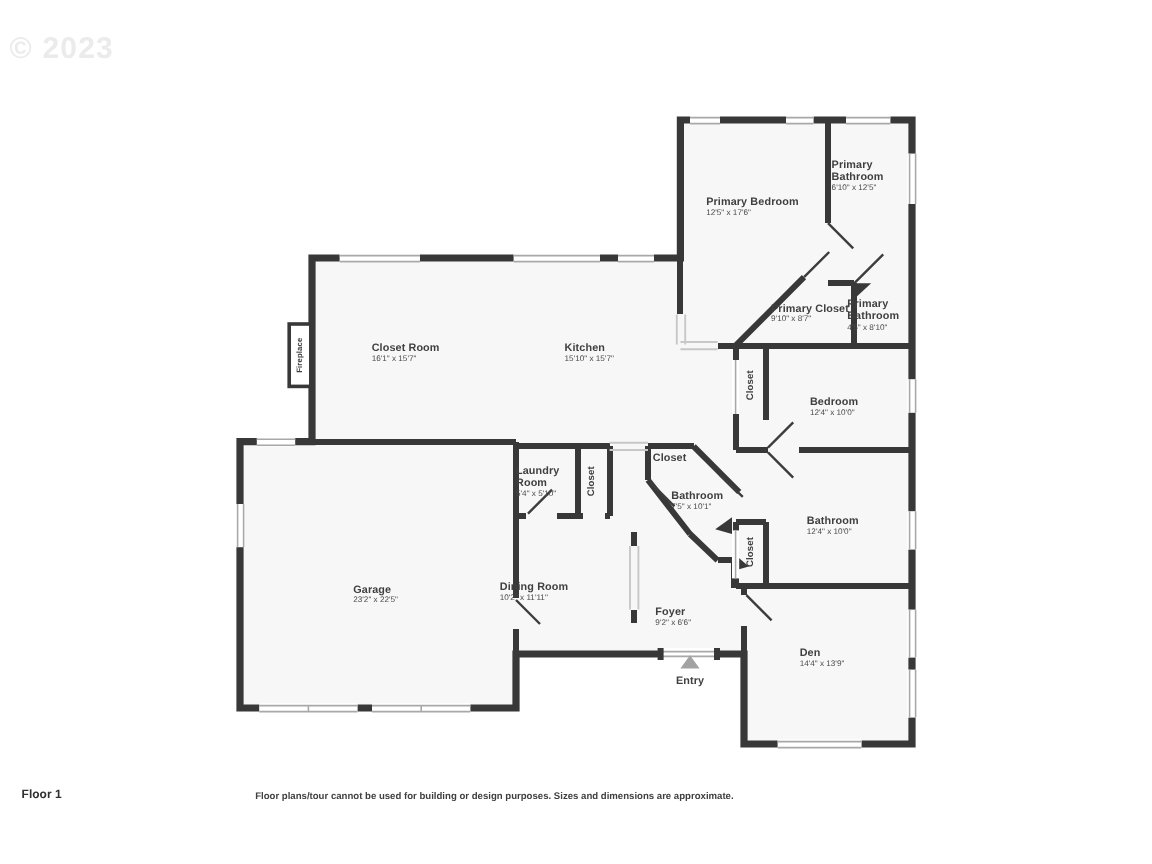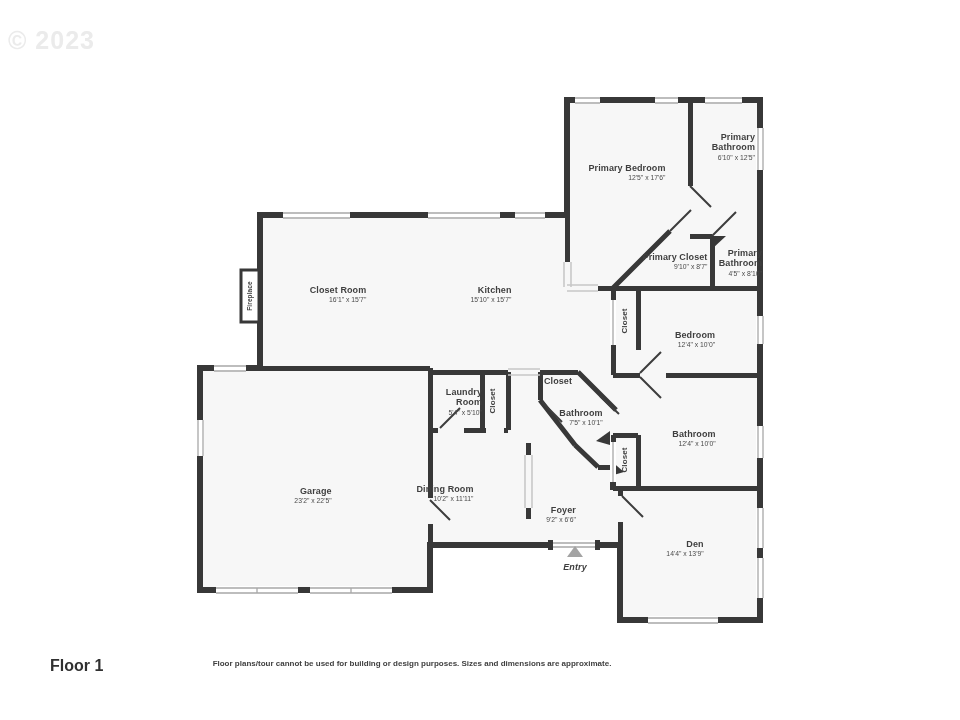--- a/index.html
+++ b/index.html
@@ -1,33 +1,33 @@
 <!DOCTYPE html>
 <html><head>
 <meta charset="utf-8">
 <style>
   html,body{margin:0;padding:0;background:#ffffff;}
   .stage{position:relative;width:960px;height:720px;background:#ffffff;overflow:hidden;
          font-family:"Liberation Sans", sans-serif;}
   .plan-svg{position:absolute;left:0;top:0;}
   .watermark{position:absolute;left:8px;top:26px;font-size:25px;font-weight:700;
              color:#ebebeb;letter-spacing:1px;}
-  .room-label{position:absolute;transform:translate(-50%,-50%);text-align:right;
+  .room-label{position:absolute;transform:translate(-50%,-50%);text-align:left;
               color:#3f3f3f;}
   .rname{font-size:9px;font-weight:700;letter-spacing:.1px;line-height:1.15;white-space:nowrap;}
   .rdims{font-size:6.8px;font-weight:400;color:#4a4a4a;margin-top:1px;white-space:nowrap;}
   .wrap62 .rname{white-space:normal;width:62px;}
   .wrap56 .rname{white-space:normal;width:56px;}
   .wrap52 .rname{white-space:normal;width:52px;}
   .vert .rname{writing-mode:vertical-rl;transform:rotate(180deg);font-size:8px;}
   .fireplace .rname{writing-mode:vertical-rl;transform:rotate(180deg);
                     font-size:6.5px;font-weight:600;}
-  .entry .rname{font-size:9px;font-weight:700;font-style:italic;}
+  .entry .rname{font-size:9px;font-weight:700;}
   .address{position:absolute;left:18px;top:640px;font-size:10.5px;font-weight:700;color:#303030;}
-  .floorno{position:absolute;left:18px;top:657px;font-size:16px;font-weight:700;color:#303030;margin-left:32px;}
+  .floorno{position:absolute;left:18px;top:657px;font-size:10px;font-weight:700;color:#303030;}
   .disclaimer{position:absolute;left:0;top:659px;width:824px;text-align:center;
               font-size:8px;font-weight:700;color:#3f3f3f;}
 </style>
 </head>
 <body>
 
 <div class="stage">
 
   <div class="watermark">© 2023</div>
 

